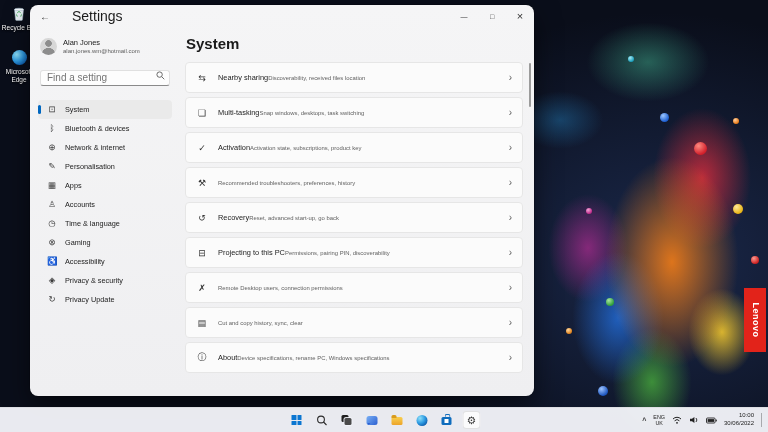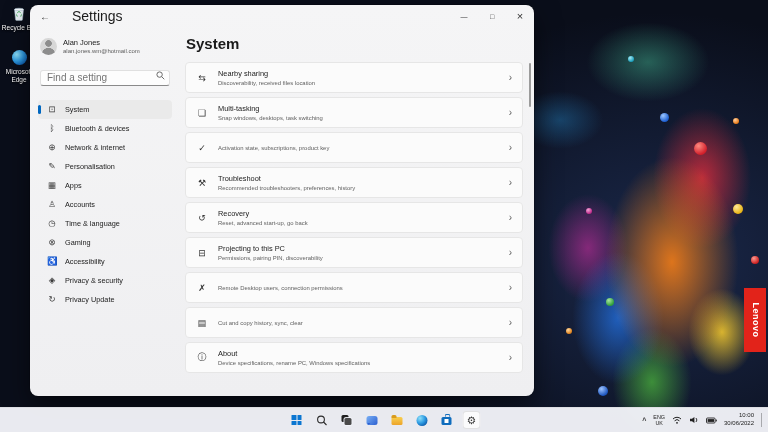--- a/index.html
+++ b/index.html
@@ -74,21 +74,21 @@
     border-radius:4px; font-size:7.3px; color:#1b1b1b; }
   .nav-item.selected { background:#eaeaea; }
   .accent { position:absolute; left:0; top:5px; bottom:5px; width:2.5px; border-radius:2px; background:#0067c0; }
   .nicon { width:10px; font-size:8.5px; color:#3a3a3a; text-align:center; flex:0 0 10px; }
 
   .content { position:absolute; left:150px; right:0; top:22px; bottom:0; padding:0 11px 0 5px; }
   .page-title { font-size:15px; font-weight:bold; color:#1a1a1a; margin:8px 0 10px 1px; line-height:17px; }
   .card { display:flex; align-items:center; height:31px; background:#fbfbfb; border:1px solid #e6e6e6;
     border-radius:4px; margin-bottom:4px; padding:0 10px; }
   .cicon { width:12px; font-size:9px; color:#333; margin-right:10px; text-align:center; flex:0 0 12px; }
-  .ctext { flex:1; display:flex; flex-direction:column; }
+  .ctext { flex:1; display:flex; flex-direction:row; }
   .ctitle { font-size:7.4px; color:#1b1b1b; }
   .csub { font-size:5.9px; color:#616161; margin-top:1.5px; }
   .chev { font-size:10px; color:#5f5f5f; }
   .scroll-thumb { position:absolute; right:3px; top:36px; width:2.5px; height:44px; background:#9b9b9b; border-radius:2px; }
 
   
   .taskbar { position:absolute; left:0; right:0; bottom:0; height:25px;
     background:rgba(242,244,249,.96); border-top:1px solid rgba(0,0,0,.05); }
   .tb-center { position:absolute; left:50%; transform:translateX(-50%); top:0; height:100%;
     display:flex; align-items:center; gap:7px; }
@@ -251,29 +251,29 @@
         <span class="ctext">
           <span class="ctitle">Multi-tasking</span>
           <span class="csub">Snap windows, desktops, task switching</span>
         </span>
         <span class="chev">›</span>
       </div>
 
       <div class="card">
         <span class="cicon">✓</span>
         <span class="ctext">
+          <span class="ctitle">Activation</span>
           <span class="csub">Activation state, subscriptions, product key</span>
         </span>
         <span class="chev">›</span>
       </div>
 
       <div class="card">
         <span class="cicon">⚒</span>
         <span class="ctext">
-          <span class="ctitle">Troubleshoot</span>
           <span class="csub">Recommended troubleshooters, preferences, history</span>
         </span>
         <span class="chev">›</span>
       </div>
 
       <div class="card">
         <span class="cicon">↺</span>
         <span class="ctext">
           <span class="ctitle">Recovery</span>
           <span class="csub">Reset, advanced start-up, go back</span>

